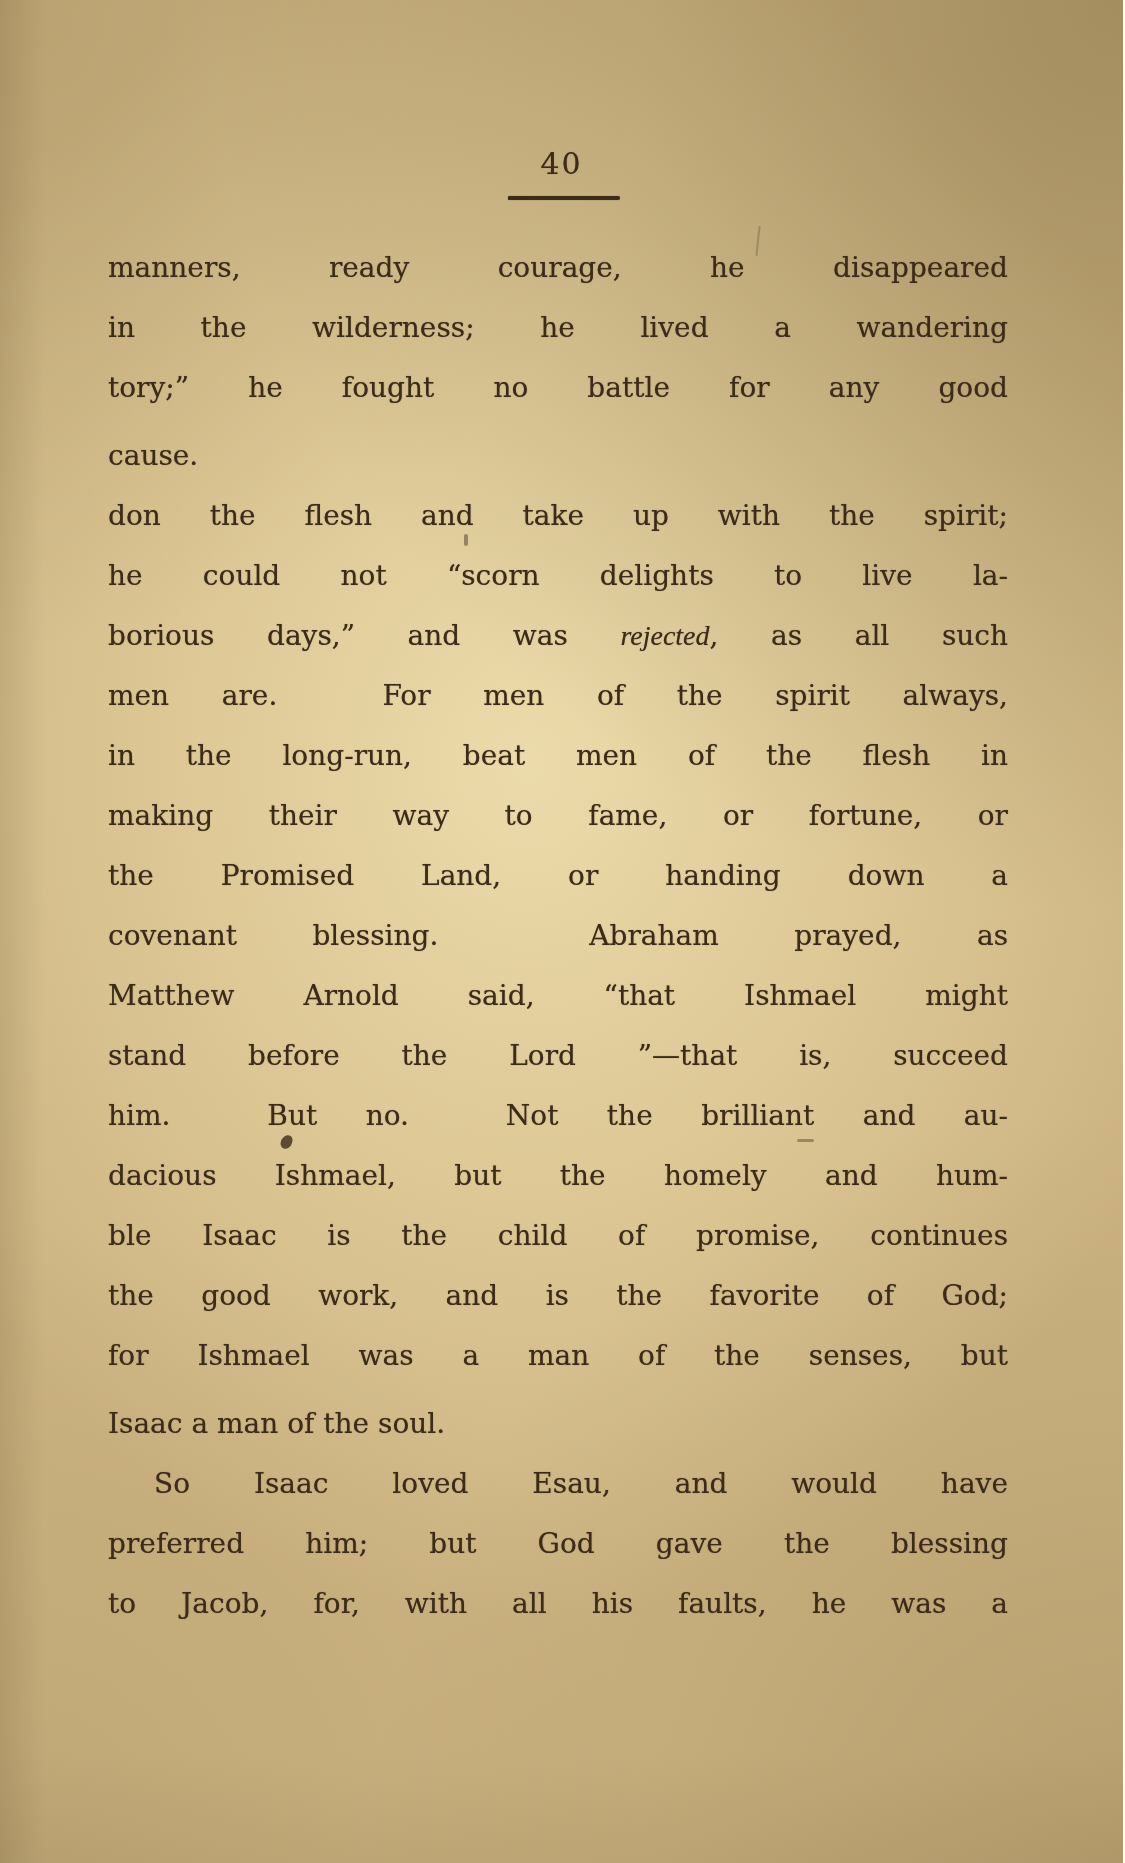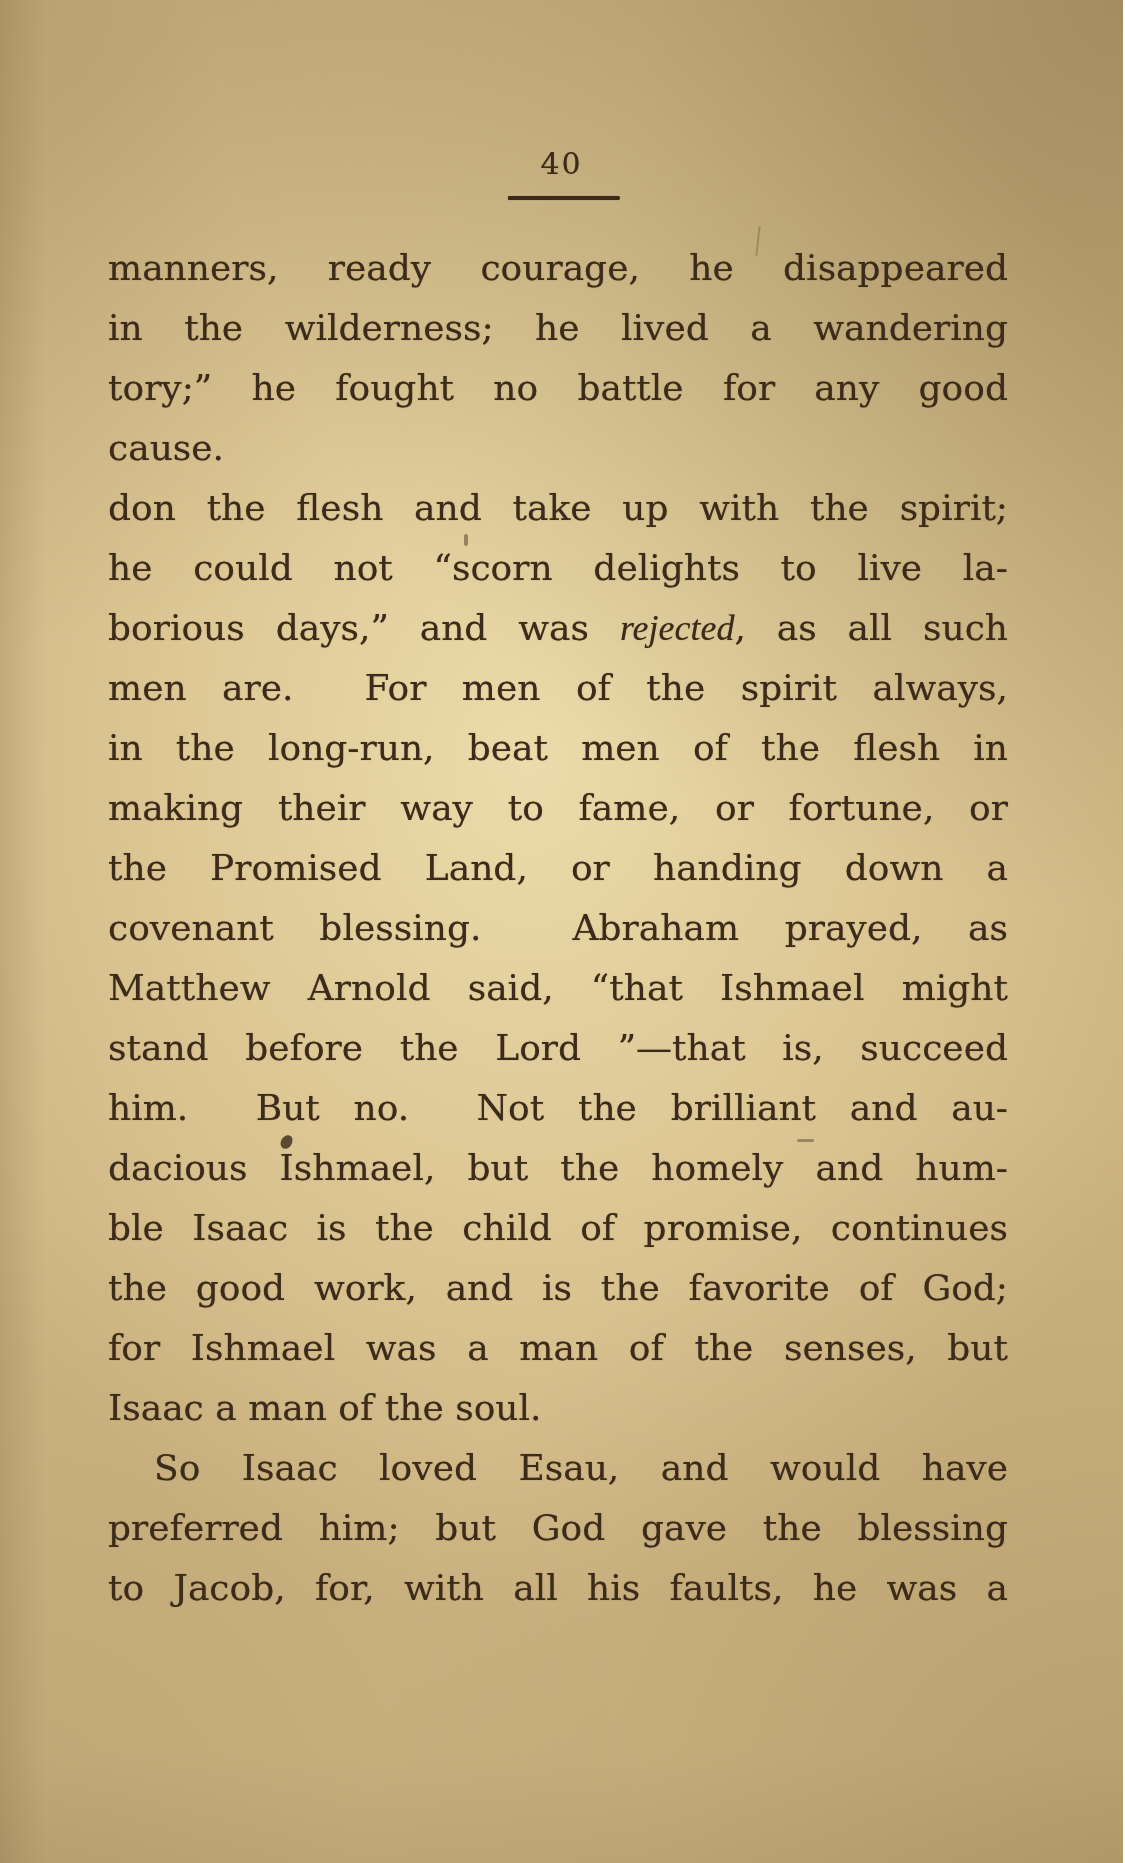--- a/index.html
+++ b/index.html
@@ -43,31 +43,31 @@
     margin-left: -54px;
     background: var(--ink, #3c2b1a);
     border-radius: 2px 3px 3px 1px;
     box-shadow: 0 0 1px rgba(60,43,26,0.6);
   }
   .text-block {
     position: absolute;
     top: 238px;
     left: 108px;
     width: 900px;
-    font-size: 36px;
+    font-size: 28px;
     text-shadow: 0 0 1px rgba(60,43,26,0.55);
   }
   .line {
     height: 60px;
     line-height: 60px;
     white-space: nowrap;
     text-align: justify;
     text-align-last: justify;
   }
-  .line.end { text-align-last: left; }
+  .line.end { text-align-last: left; margin-top: 8px; }
   .line.indent { text-indent: 46px; }
   .it { font-style: italic; font-family: Liberation Serif, serif; }
   
   .speck {
     position: absolute;
     background: var(--ink, #3c2b1a);
   }
   .speck-before {
     left: 281px; top: 1135px;
     width: 11px; height: 14px;

